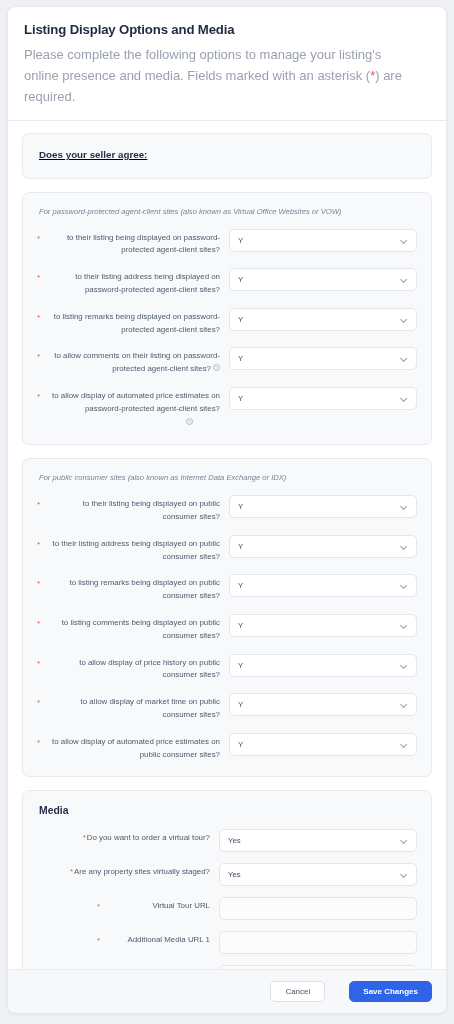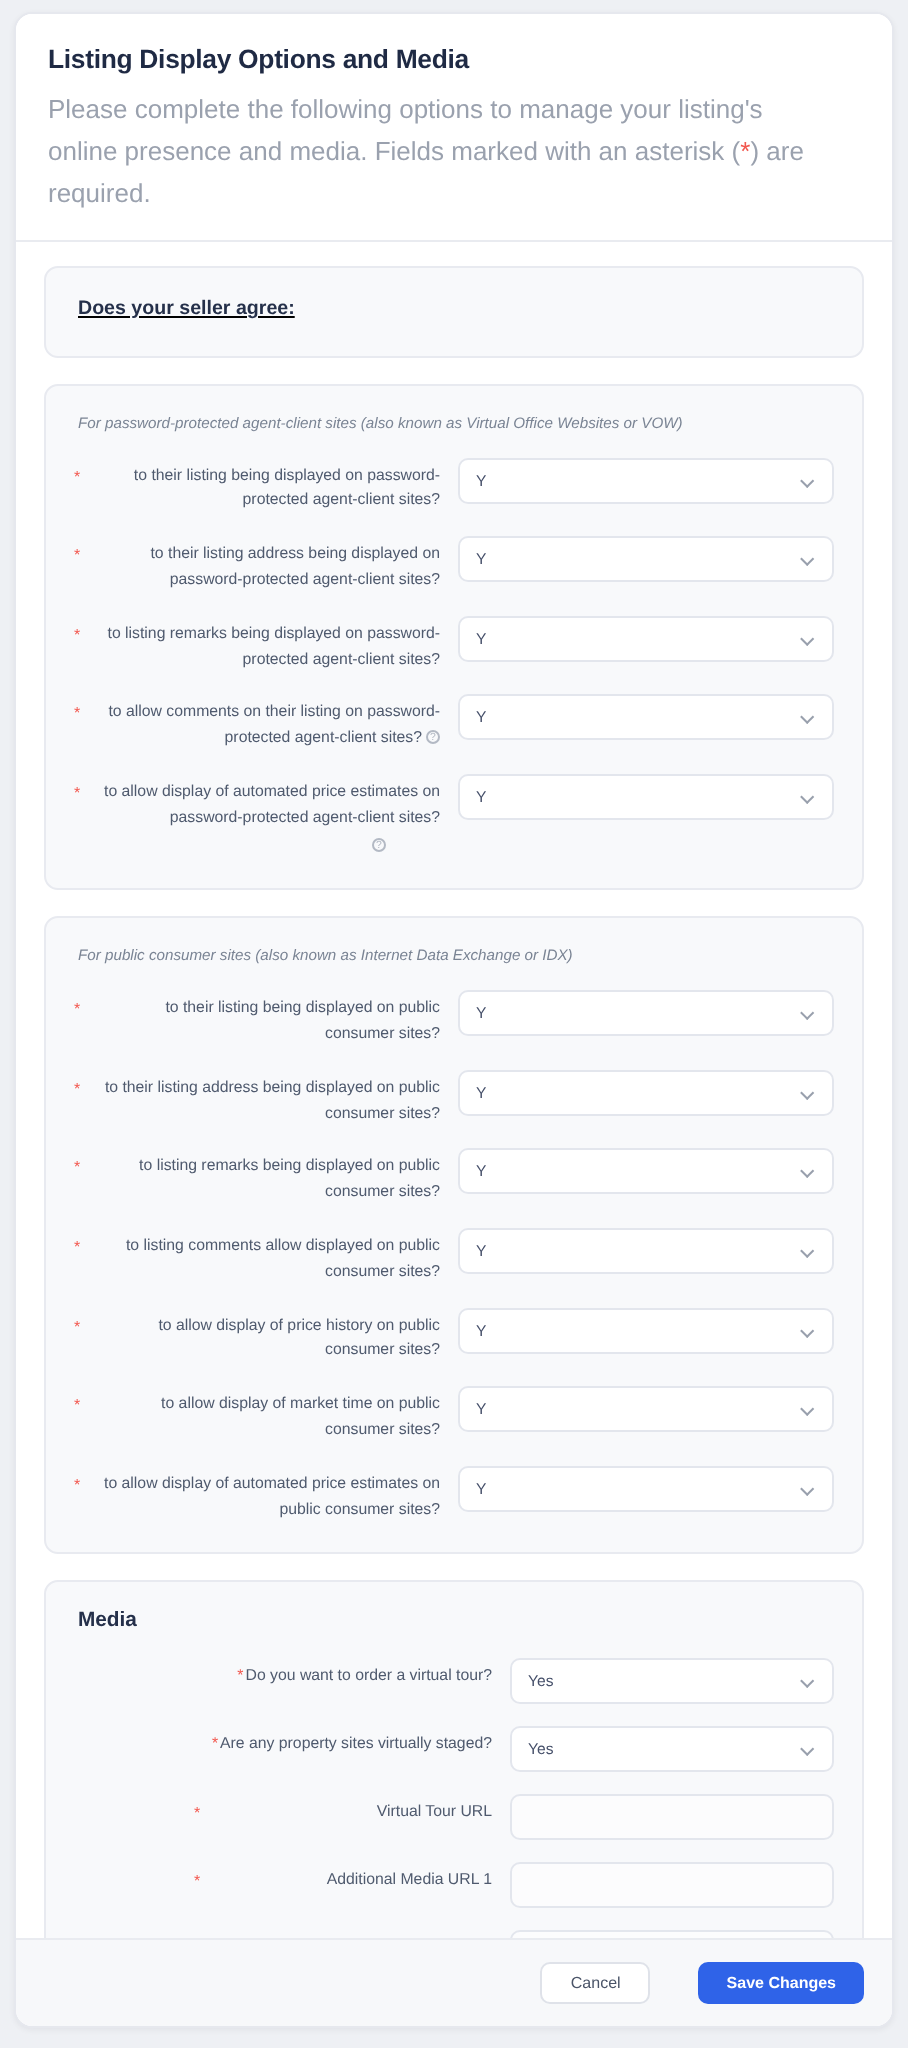--- a/index.html
+++ b/index.html
@@ -123,21 +123,21 @@
     line-height: 6px;
     text-align: center;
     vertical-align: 1px;
     margin-left: 2px;
     font-style: normal;
   }
   .help-below { text-align: right; padding-right: 27px; margin-top: 1px; }
 
   .ctrl { flex: 0 0 auto; }
   .ctrl.w-narrow { width: 188px; }
-  .ctrl.w-wide   { width: 162px; }
+  .ctrl.w-wide   { width: 198px; }
 
   .select, .textinput {
     width: 100%;
     height: 23px;
     background: #fff;
     border: 1px solid #e3e6ed;
     border-radius: 5px;
     font-size: 7.8px;
     color: #46506a;
     display: flex;
@@ -307,21 +307,21 @@
           <div class="ctrl w-narrow">
             <div class="select">
               <span class="val">Y</span>
               <span class="chev"></span>
             </div>
           </div>
         </div>
 
         <div class="row">
           <div class="req">*</div>
-          <div class="label">to listing comments allow displayed on public consumer sites?</div>
+          <div class="label">to listing comments being displayed on public consumer sites?</div>
           <div class="ctrl w-narrow">
             <div class="select">
               <span class="val">Y</span>
               <span class="chev"></span>
             </div>
           </div>
         </div>
 
         <div class="row">
           <div class="req">*</div>

